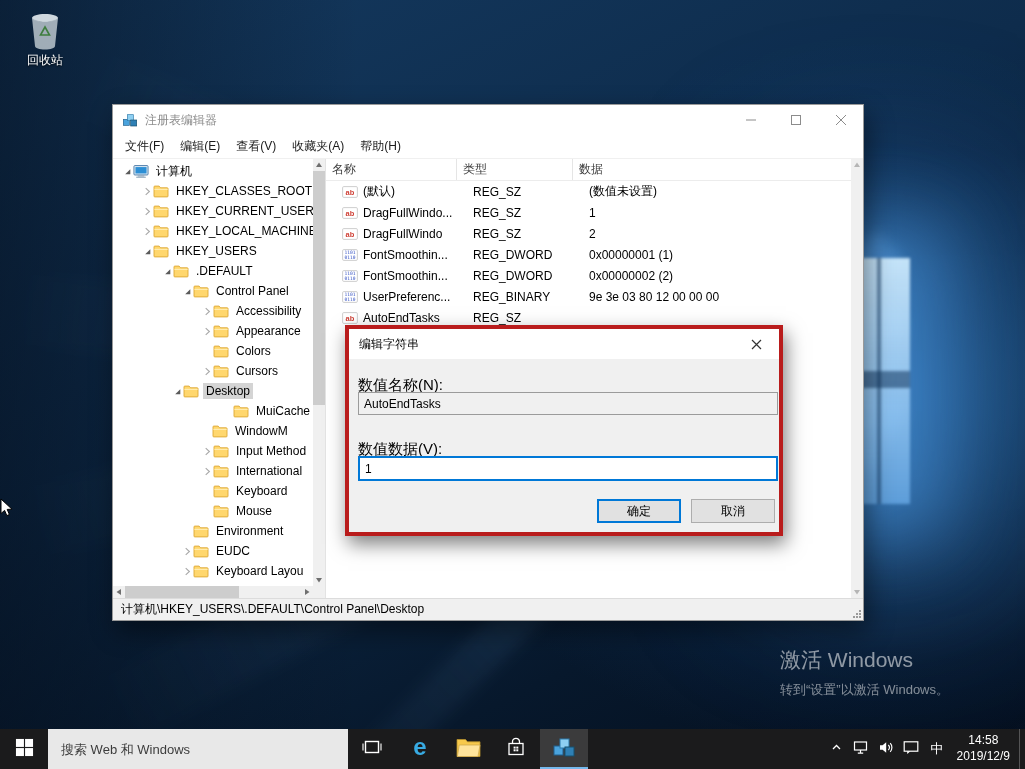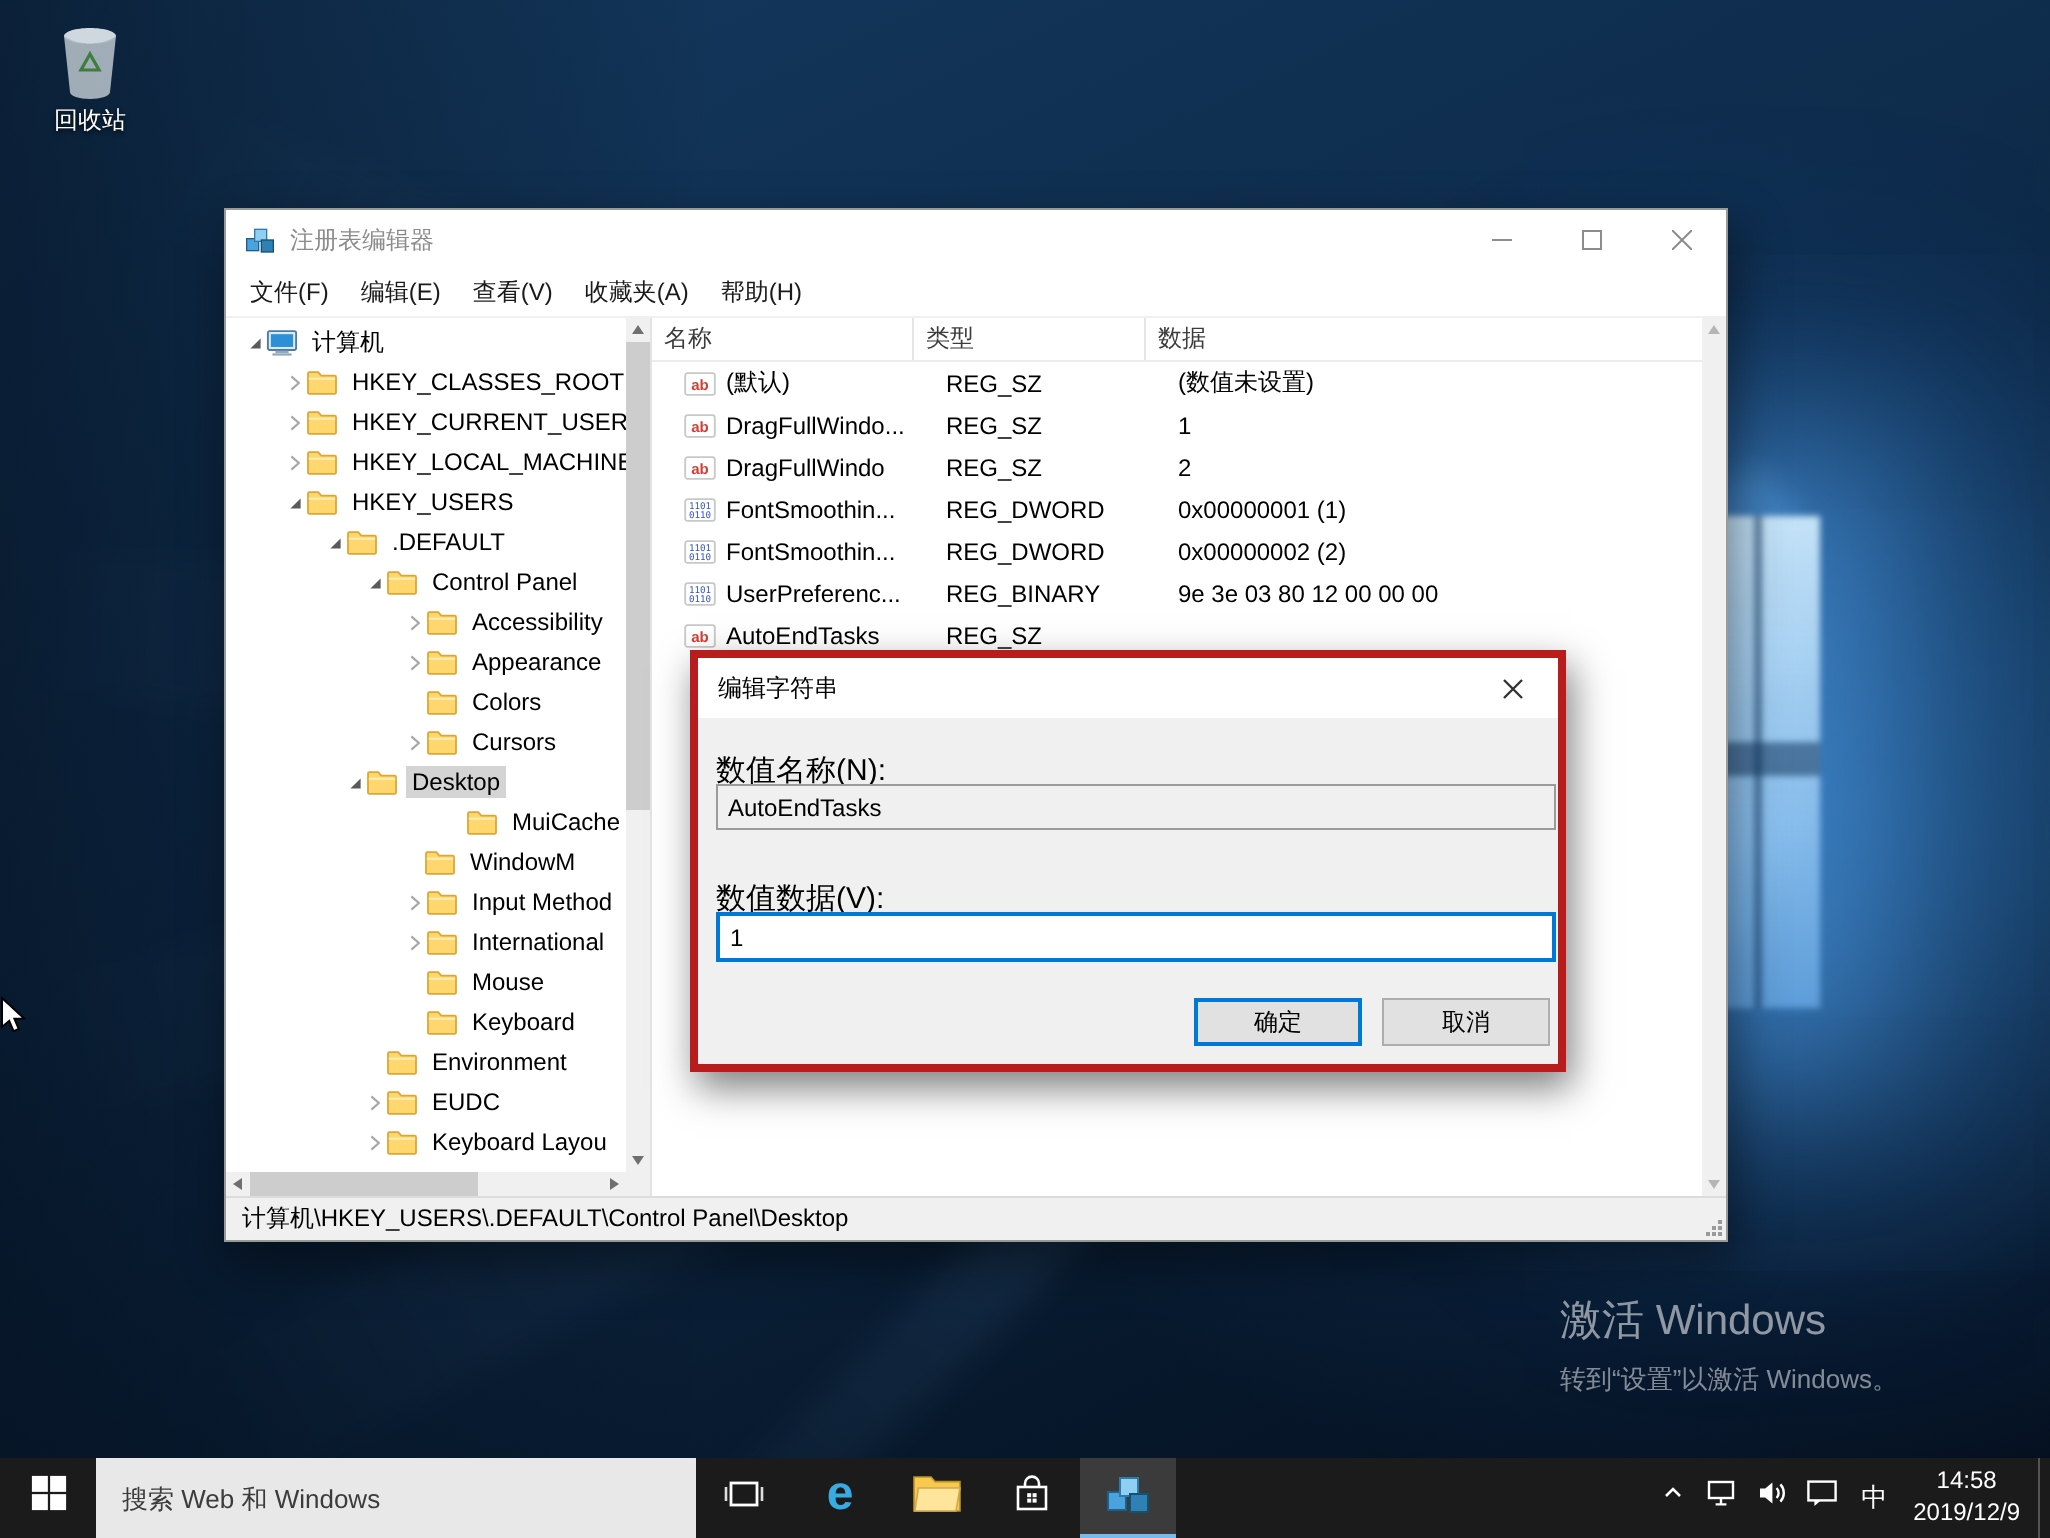--- a/index.html
+++ b/index.html
@@ -405,31 +405,31 @@
             <span class="tw-label">International</span>
           </div>
           <div class="tree-row" style="padding-left: 88px;">
             <span class="tw-arrow"></span>
             <span class="tw-icon">
               <svg width="16" height="13" viewBox="0 0 16 13">
                 <path d="M1 3.2 V1.8 C1 1.4 1.3 1.1 1.7 1.1 H6.1 L7.6 2.8 H14.3 C14.7 2.8 15 3.1 15 3.5 V11.2 C15 11.6 14.7 11.9 14.3 11.9 H1.7 C1.3 11.9 1 11.6 1 11.2 Z" fill="#ffd76e" stroke="#dca734" stroke-width="0.9"></path>
                 <path d="M1.4 4.4 H14.6" stroke="#ffedb3" stroke-width="1.1"></path>
               </svg>
             </span>
-            <span class="tw-label">Mouse</span>
+            <span class="tw-label">Keyboard</span>
           </div>
           <div class="tree-row" style="padding-left: 88px;">
             <span class="tw-arrow"></span>
             <span class="tw-icon">
               <svg width="16" height="13" viewBox="0 0 16 13">
                 <path d="M1 3.2 V1.8 C1 1.4 1.3 1.1 1.7 1.1 H6.1 L7.6 2.8 H14.3 C14.7 2.8 15 3.1 15 3.5 V11.2 C15 11.6 14.7 11.9 14.3 11.9 H1.7 C1.3 11.9 1 11.6 1 11.2 Z" fill="#ffd76e" stroke="#dca734" stroke-width="0.9"></path>
                 <path d="M1.4 4.4 H14.6" stroke="#ffedb3" stroke-width="1.1"></path>
               </svg>
             </span>
-            <span class="tw-label">Keyboard</span>
+            <span class="tw-label">Mouse</span>
           </div>
           <div class="tree-row" style="padding-left: 68px;">
             <span class="tw-arrow"></span>
             <span class="tw-icon">
               <svg width="16" height="13" viewBox="0 0 16 13">
                 <path d="M1 3.2 V1.8 C1 1.4 1.3 1.1 1.7 1.1 H6.1 L7.6 2.8 H14.3 C14.7 2.8 15 3.1 15 3.5 V11.2 C15 11.6 14.7 11.9 14.3 11.9 H1.7 C1.3 11.9 1 11.6 1 11.2 Z" fill="#ffd76e" stroke="#dca734" stroke-width="0.9"></path>
                 <path d="M1.4 4.4 H14.6" stroke="#ffedb3" stroke-width="1.1"></path>
               </svg>
             </span>
             <span class="tw-label">Environment</span>

